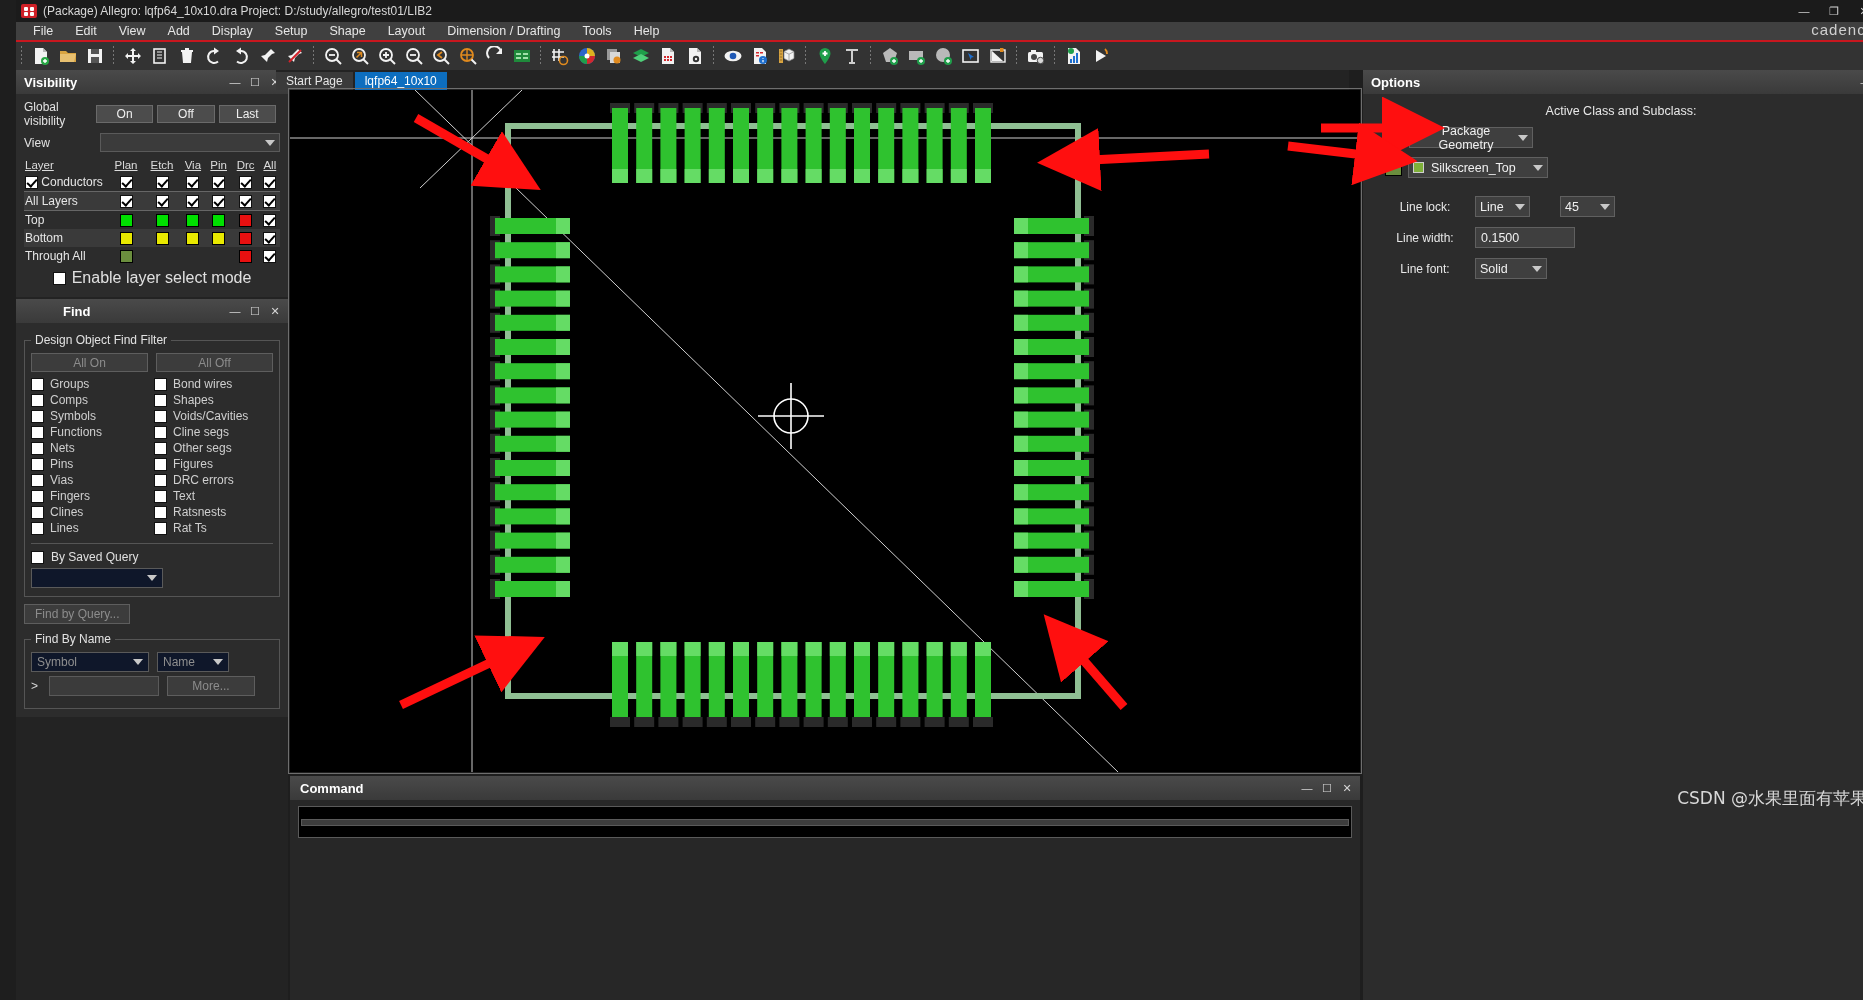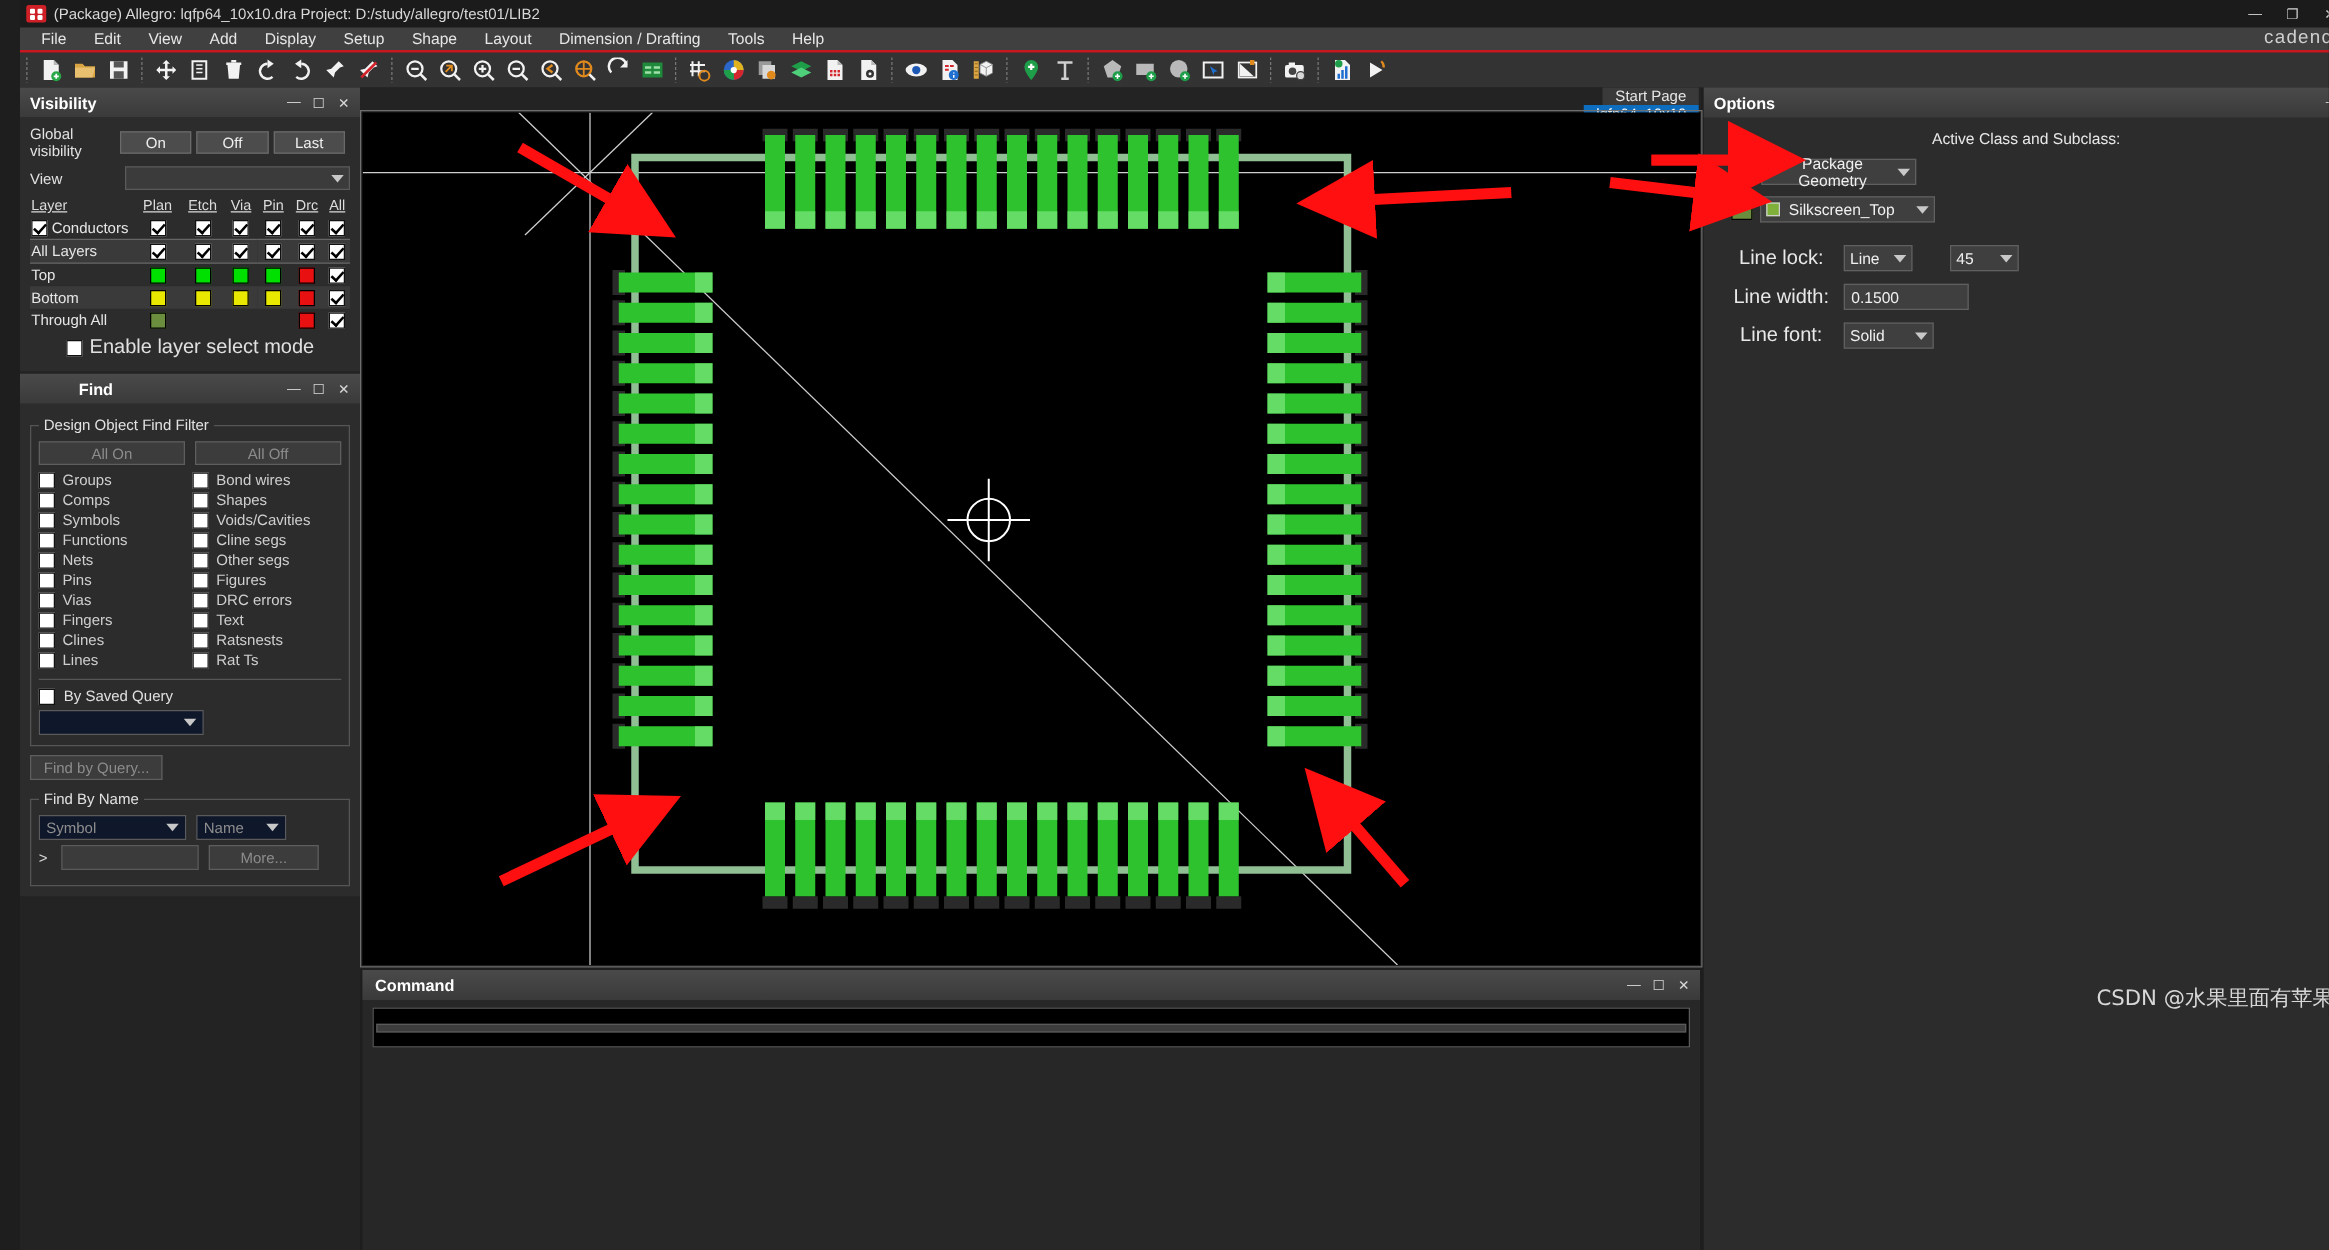--- a/index.html
+++ b/index.html
@@ -95,22 +95,22 @@
     align-items:center; padding:0 5px; font-size:12px; color:#8e8e8e; }
   .combo .caret { margin-left:auto; }
   .qbtn { height:20px; background:#3c3c3c; border:1px solid #5e5e5e; font-size:12px;
     color:#8c8c8c; display:inline-flex; align-items:center; justify-content:center;
     padding:0 10px; margin-top:7px; }
   .fbn-row { display:flex; gap:8px; align-items:center; margin-bottom:4px; }
   .txtin { height:20px; background:#3b3b3b; border:1px solid #5a5a5a; }
   .gtgt { font-size:12px; color:#d8d8d8; width:10px; }
 
   
-  .tabstrip { position:absolute; left:272px; top:70px; width:1073px; height:20px;
-    background:#232323; display:flex; align-items:flex-end;flex-direction:column; }
+  .tabstrip { position:absolute; left:260px; top:70px; width:1073px; height:20px;
+    background:#232323; display:flex; align-items:flex-end; }
   .tab { height:18px; padding:0 10px; font-size:12px; display:flex; align-items:center;
     color:#e6e6e6; background:#3a3a3a; margin-right:2px; }
   .tab.active { background:#0d6ebf; color:#ffffff; }
 
   
   .canvas { position:absolute; left:274px; top:90px; width:1070px; height:682px;
     background:#000; overflow:hidden; }
   .cvborder { position:absolute; left:272px; top:88px; width:1074px; height:686px;
     border:1px solid #6e6e6e; pointer-events:none; }
 
@@ -129,21 +129,21 @@
   .cmd-in .pfx { font-size:12px; color:#e2e2e2; padding-left:6px; }
   .cmd-in .dd { margin-left:auto; width:18px; height:20px; display:flex;
     align-items:center; justify-content:center; }
 
   
   .rightcol { position:absolute; left:1347px; top:70px; width:516px; height:930px;
     background:#2c2c2c; }
   .opt-body { padding:10px 12px;text-align:center; }
   .opt-lbl { font-size:12.5px; color:#e8e8e8; }
   .opt-row { display:flex; align-items:center; margin-bottom:10px; }
-  .opt-row .k { width:100px; font-size:16px; color:#e8e8e8; }
+  .opt-row .k { width:100px; font-size:12px; color:#e8e8e8; }
   .osel { height:21px; background:#3f3f3f; border:1px solid #606060; display:flex;
     align-items:center; padding:0 4px; font-size:12.5px; color:#f0f0f0; }
   .osel .caret { margin-left:auto; }
   .colorchip { width:17px; height:17px; background:#6b8e3e; border:1px solid #000;
     margin-right:6px; flex:0 0 auto; }
   .minichip { width:11px; height:11px; background:#7fb03a; border:1px solid #cfcfcf;
     margin-right:7px; flex:0 0 auto; }
   .otext { height:21px; background:#3f3f3f; border:1px solid #606060; display:flex;
     align-items:center; padding:0 5px; font-size:12.5px; color:#f0f0f0; }
 

